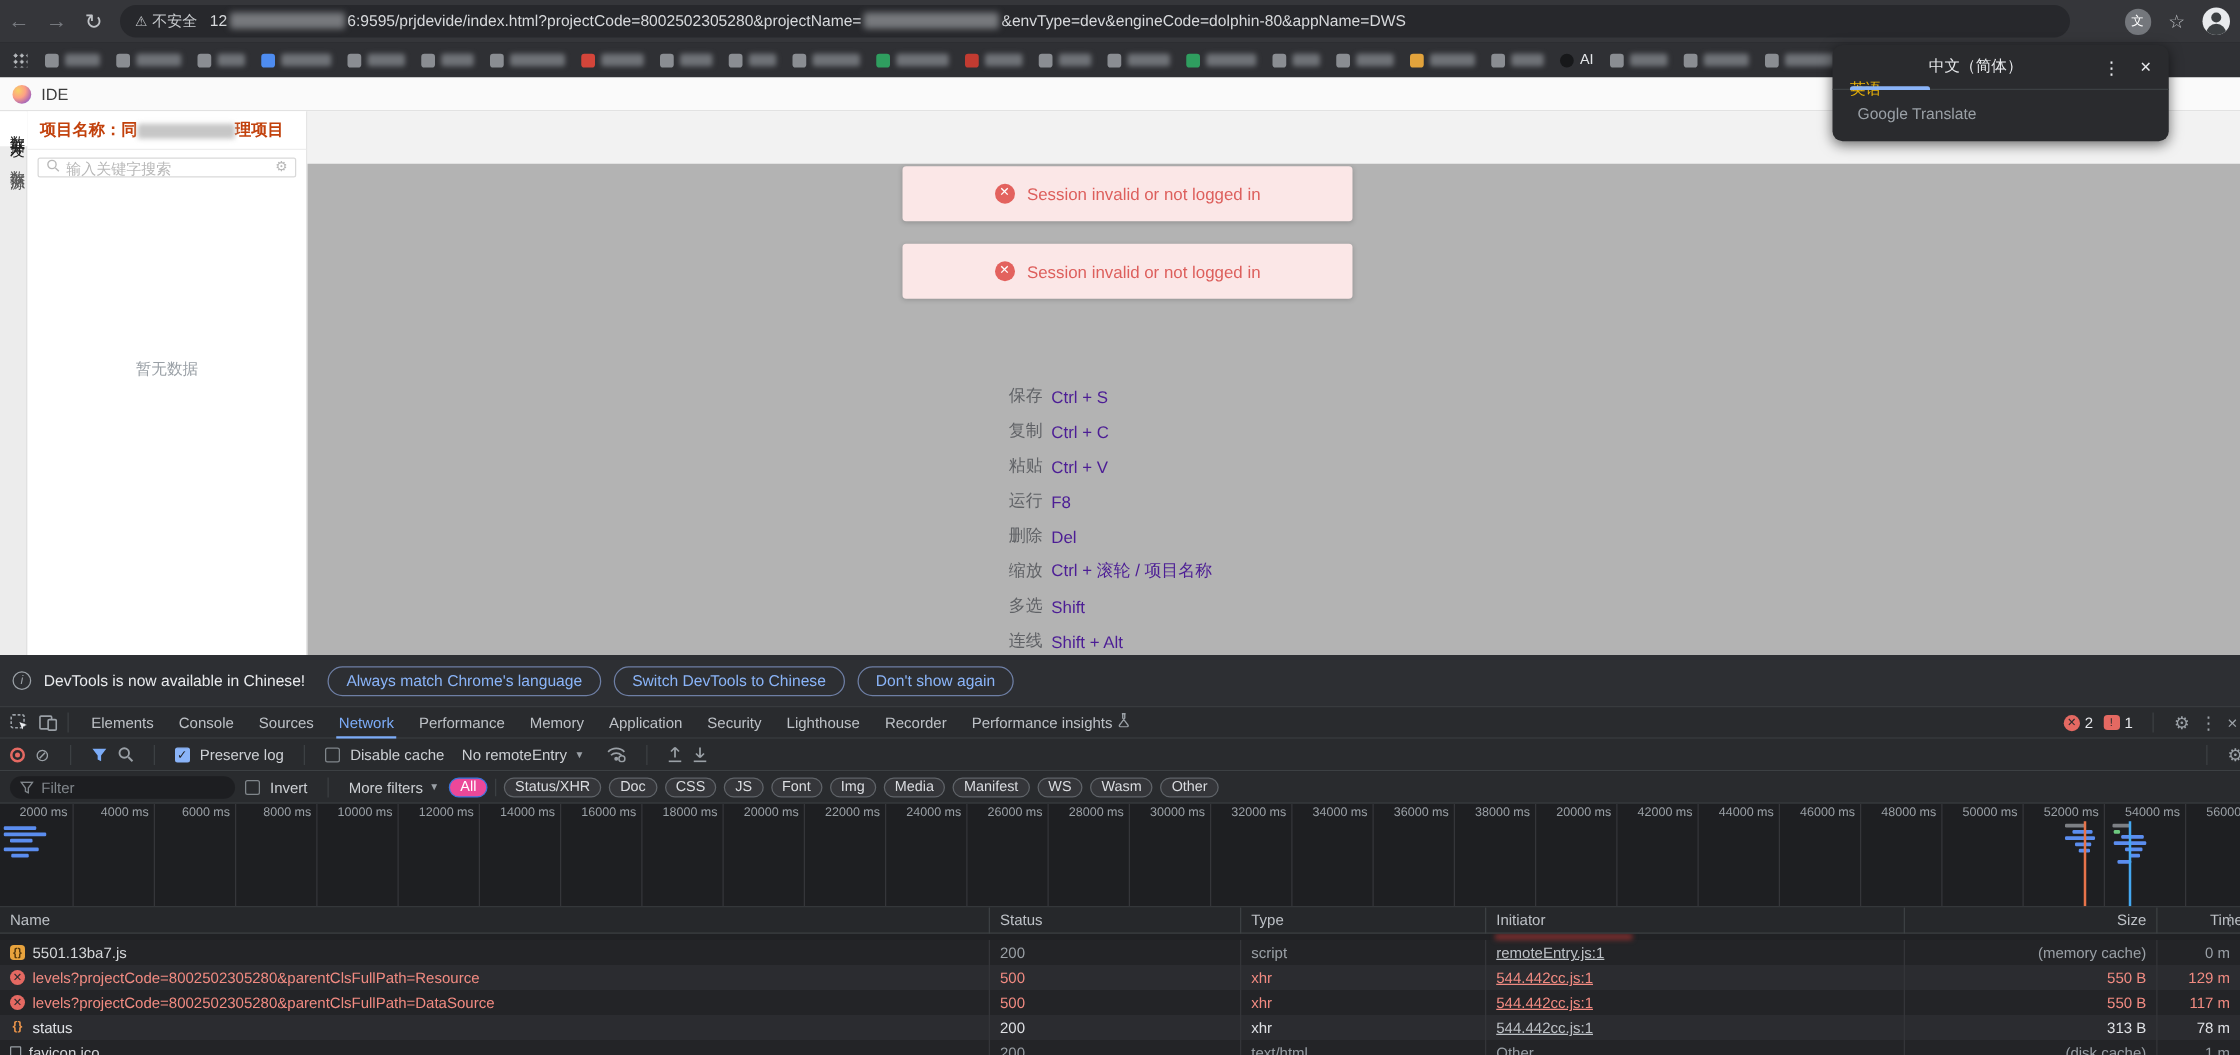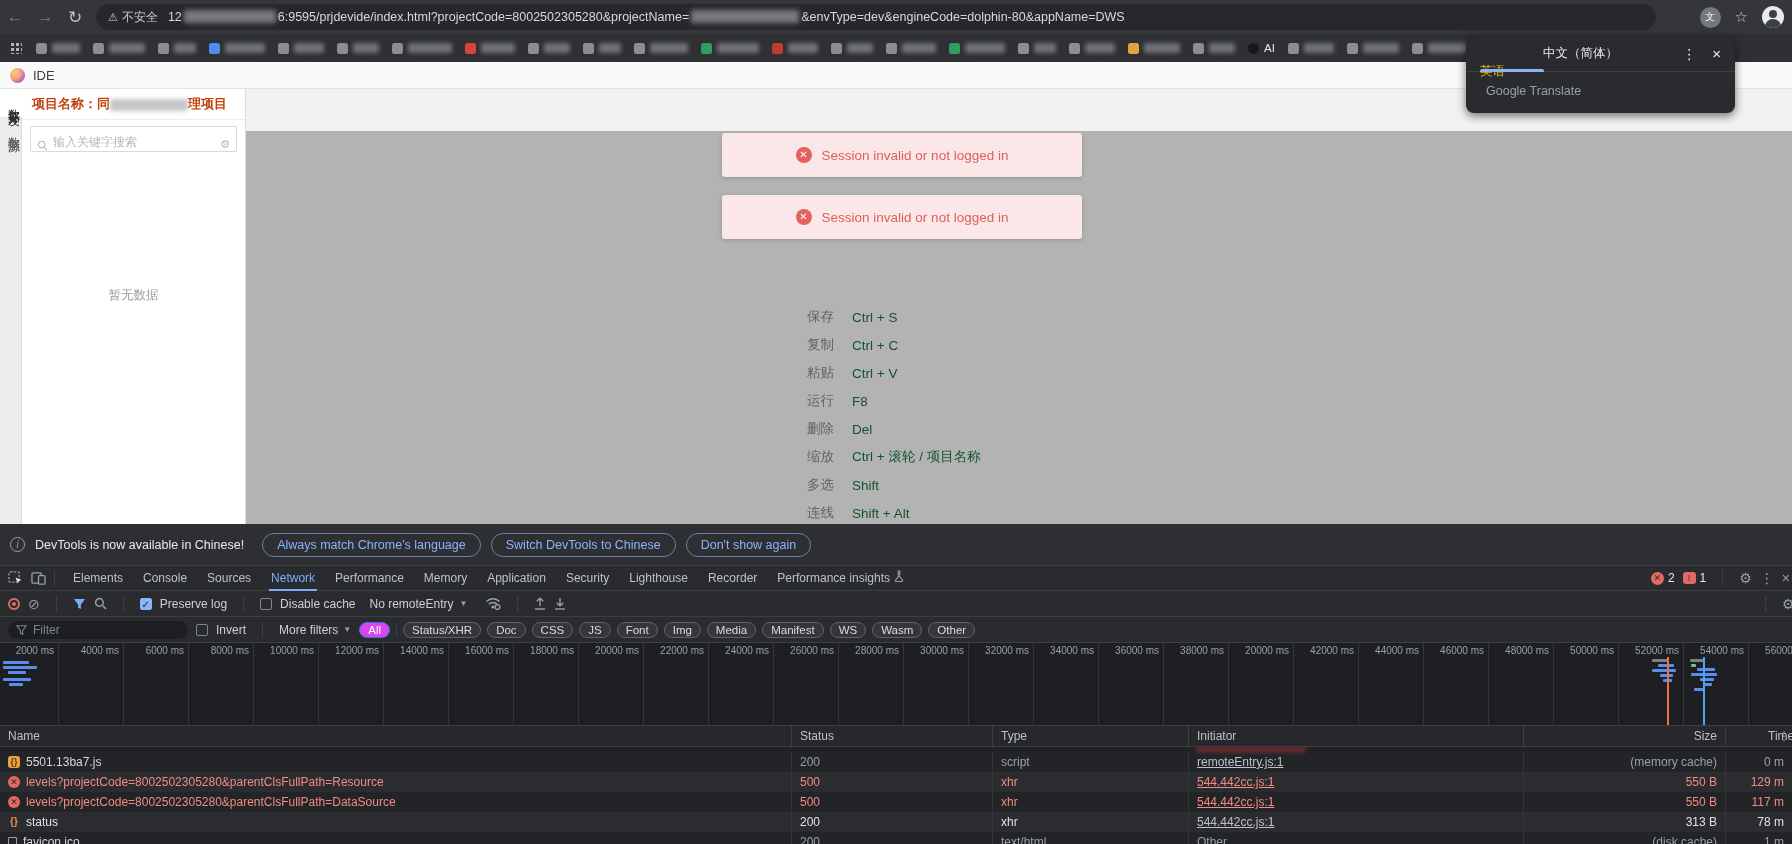--- a/index.html
+++ b/index.html
@@ -36,35 +36,35 @@
   .ide-tabrow { position:absolute; left:0; top:0; width:1792px; height:27px; background:#fafafa; border-bottom:1px solid #e2e2e2; display:flex; align-items:center; padding-left:10px; gap:8px; }
   .ide-fav { width:15px; height:15px; border-radius:50%; background:radial-gradient(circle at 30% 30%, #f6d365, #fda085 40%, #b06ab3 72%, #6a82fb); }
   .ide-title { font-size:13px; color:#3c3c3c; }
   .page-body { position:absolute; left:0; top:27px; width:1792px; height:435px; display:flex; }
   .vtabs { width:22px; background:#ececec; border-right:1px solid #ddd; }
   .vtab { writing-mode:vertical-rl; text-orientation:upright; font-size:12px; color:#555; padding:10px 0; width:22px; text-align:center; letter-spacing:2px; cursor:pointer; }
   .vtab.active { background:#fff; color:#222; }
   .sidebar { width:224px; border-right:1px solid #ddd; background:#fff; position:relative; }
   .proj-header { padding:6px 10px; font-size:13px; font-weight:bold; color:#c2410c; border-bottom:1px solid #eee; white-space:nowrap; }
   .proj-blur { display:inline-block; width:78px; height:12px; background:#c6c6c6; border-radius:2px; filter:blur(2px); vertical-align:middle; }
-  .search-box { margin:6px 8px; height:26px; border:1px solid #d9d9d9; border-radius:2px; display:flex; align-items:flex-end; padding:0 6px; gap:5px; }
+  .search-box { margin:6px 8px; height:16px; border:1px solid #d9d9d9; border-radius:2px; display:flex; align-items:flex-start; padding:0 6px; gap:5px; }
   .search-box .ph { color:#b8b8b8; font-size:12px; flex:1; }
   .search-box .gear { color:#b8b8b8; font-size:11px; }
   .empty-text { position:absolute; left:0; right:0; top:198px; text-align:center; color:#9aa0a6; font-size:12.5px; }
   .canvas { flex:1; position:relative; background:#f2f2f2; }
   .canvas-area { position:absolute; left:0; top:42px; right:0; bottom:0; background:#b3b3b3; }
 
   .toast { position:absolute; left:476px; width:360px; height:44px; background:#fbe7e7; border-radius:3px; box-shadow:0 1px 4px rgba(0,0,0,.18); display:flex; align-items:center; justify-content:center; gap:10px; }
   .toast-ic { width:16px; height:16px; border-radius:50%; background:#e3625e; color:#fff; font-size:10px; line-height:16px; text-align:center; flex:none; }
   .toast-msg { color:#dd5f5c; font-size:13.5px; }
 
   .shortcuts { position:absolute; left:528px; top:172px; }
   .sc-row { display:flex; height:28px; align-items:center; }
   .sc-label { width:60px; text-align:right; color:#606266; font-size:13.5px; }
-  .sc-keys { margin-left:18px; color:#14532d; font-size:13.5px; }
+  .sc-keys { margin-left:7px; color:#4c1d95; font-size:13.5px; }
 
   
   .tr-popup { position:absolute; left:1466px; top:36px; width:269px; height:77px; background:#2a2b2e; border-radius:8px; box-shadow:0 3px 10px rgba(0,0,0,.55); z-index:50; }
   .tr-tabs { display:flex; align-items:center; height:36px; padding:0 14px; border-bottom:1px solid #3c4043; position:relative; }
   .tr-tab { font-size:12.5px; cursor:pointer; }
   .tr-tab.active { color:#eab308;margin-top:36px; }
   .tr-tab.idle { color:#e8eaed; margin-left:38px; }
   .tr-underline { position:absolute; left:14px; bottom:-1px; width:64px; height:3px; background:#8ab4f8; border-radius:2px 2px 0 0; }
   .tr-kebab { margin-left:auto; color:#e8eaed; font-size:14px; cursor:pointer; }
   .tr-close { margin-left:16px; color:#e8eaed; font-size:15px; cursor:pointer; }
@@ -103,21 +103,21 @@
   .caret { font-size:8px; color:#9aa0a6; }
   .io-ic { color:#9aa0a6; display:flex; cursor:pointer; }
   .nt-right { margin-left:auto; display:flex; align-items:center; gap:8px; padding-right:0; }
   .gear-clip { width:10px; overflow:hidden; }
 
   .filterbar { position:absolute; left:0; top:93px; width:1792px; height:26px; background:#292b2e; border-bottom:1px solid #3c4043; display:flex; align-items:center; gap:8px; padding-left:8px; }
   .filter-pill { width:180px; height:18px; background:#1d1e21; border-radius:10px; display:flex; align-items:center; gap:6px; padding:0 8px; }
   .filter-ph { color:#80868b; font-size:12px; }
   .morefilters { display:flex; align-items:center; gap:5px; color:#cdd0d4; cursor:pointer; }
   .chip { border:1px solid #5f6368; border-radius:9px; padding:1px 8px; font-size:11.5px; color:#dadce0; background:#35363a; cursor:pointer; white-space:nowrap; }
-  .chip.sel { background:#d946ef; border-color:#3874dd; color:#fff; }
+  .chip.sel { background:#ec4899; border-color:#3874dd; color:#fff; }
   .chips-wrap { display:flex; gap:6px; align-items:center; }
   .chip-sep { width:1px; height:14px; background:#3c4043; }
 
   .overview { position:absolute; left:0; top:119px; width:1792px; height:83px; background:#1e1f22; border-bottom:1px solid #3c4043; overflow:hidden; }
   .tickline { position:absolute; top:0; bottom:0; width:1px; background:#35363a; }
   .ticklabel { position:absolute; top:2px; width:58px; text-align:right; color:#9aa0a6; font-size:10px; white-space:nowrap; }
   .wf-bar { position:absolute; height:3px; border-radius:1px; background:#5b8def; }
   .vline { position:absolute; top:14px; bottom:0; width:1.5px; }
 
   .net-table-head { position:absolute; left:0; top:202px; width:1792px; height:21px; background:#26282b; border-bottom:1px solid #3c4043; display:grid; grid-template-columns:791px 201px 196px 335px 202px 67px; align-items:center; color:#bdc1c6; }

